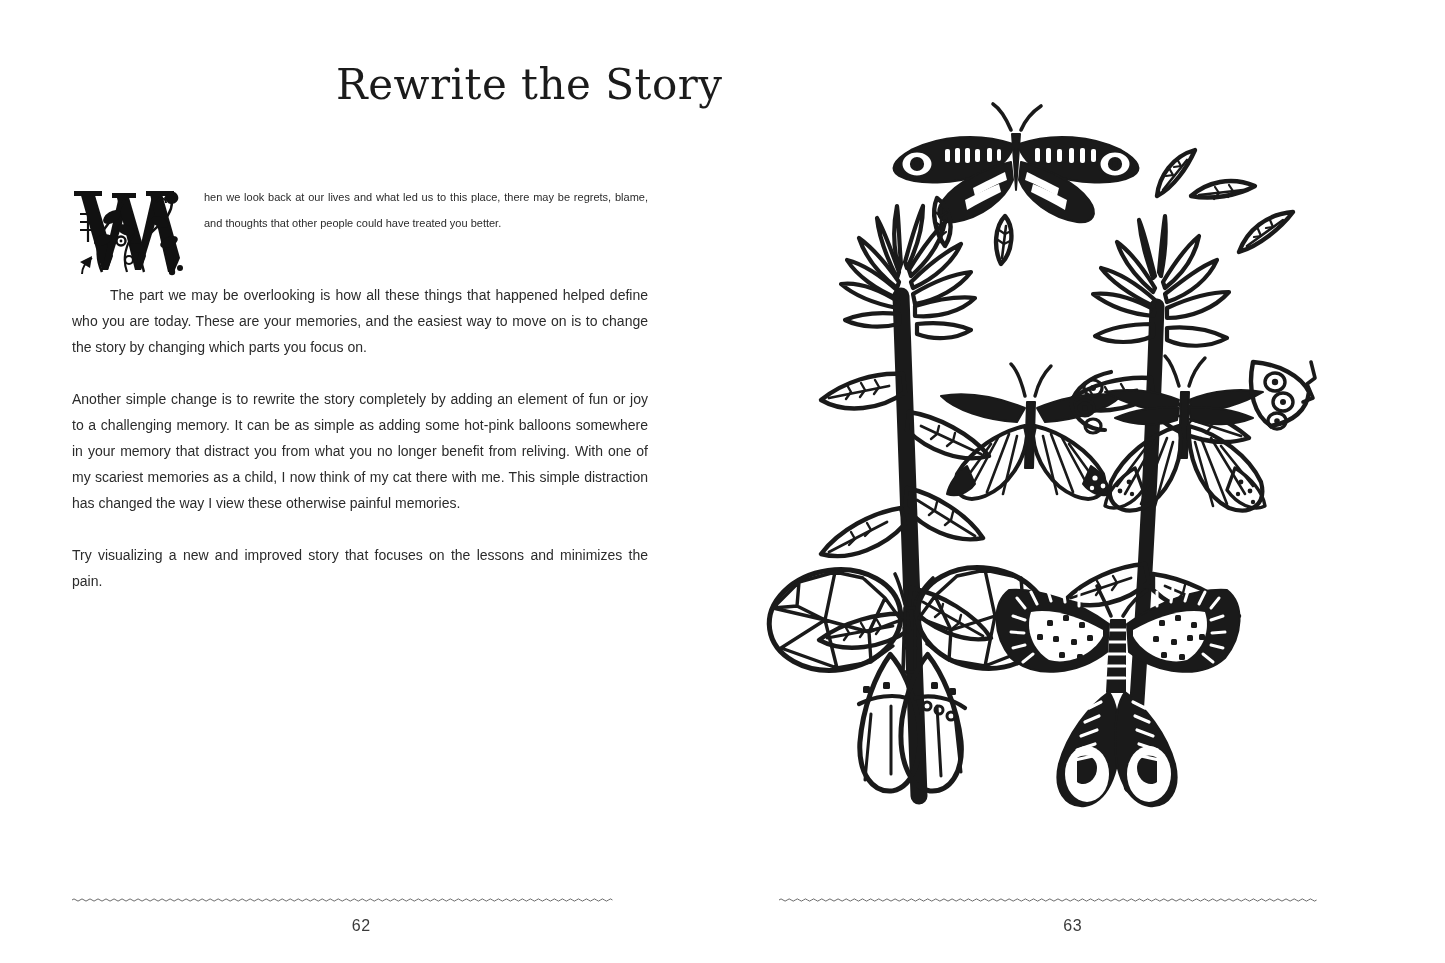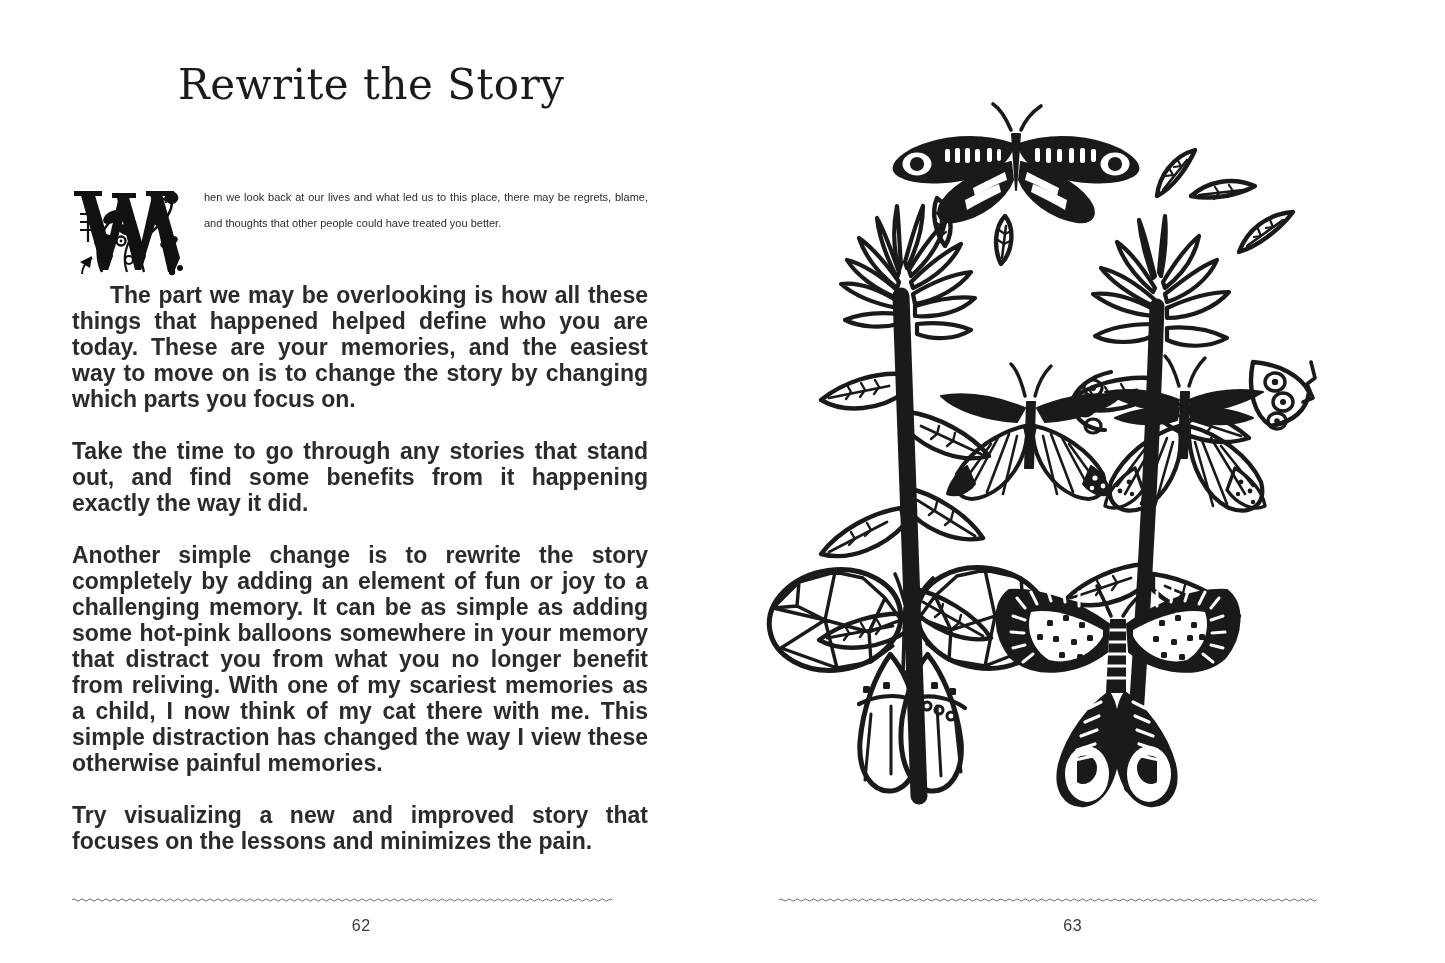--- a/index.html
+++ b/index.html
@@ -26,47 +26,46 @@
     background: #ffffff;
   }
   .page-left  { padding: 0; }
   .page-right { padding: 0; }
 
   
   .chapter-title {
     position: absolute;
     left: 0; right: 0;
     top: 60px;
-    text-align: center;
+    text-align: right;
     font-family: "DejaVu Serif", "Liberation Serif", serif;
     font-size: 42px;
     font-weight: 400;
     letter-spacing: 0.5px;
     color: #1b1b1b;
     margin: 0;
     padding-left: 20px;
     font-variant: normal;
   }
 
   
   .text-column {
     position: absolute;
     left: 72px;
     top: 184px;
     width: 576px;
   }
   .body-par {
     margin: 0 0 26px 0;
-    font-size: 23px;
+    font-size: 14px;
     line-height: 26px;
     text-align: justify;
     text-justify: inter-word;
     color: #2b2b2b;
     hyphens: none;
-    font-weight: bold;
   }
   .body-par:last-child { margin-bottom: 16px; }
   .par-indent { text-indent: 38px; }
 
   
   .dropcap-par {
     margin: 0 0 6px 0;
     font-size: 11px;
     line-height: 26px;
     text-align: justify;
@@ -167,21 +166,20 @@
               <path d="M84 18 C88 12 94 14 94 19" stroke="#111" stroke-width="2" fill="none"></path>
             </g>
           </svg>
         </span>
         <span>hen we look back at our lives and what led us to this place, there may be regrets, blame, and thoughts that other people could have treated you better.</span>
       </p>
 
       <p class="body-par par-indent">The part we may be overlooking is how all these things that happened helped define who you are today. These are your memories, and the easiest way to move on is to change the story by changing which parts you focus on.</p>
 
 
-      <p class="body-par">Take the time to go through any stories that stand out, and find some benefits from it happening exactly the way it did.</p>
 
       <p class="body-par">Another simple change is to rewrite the story completely by adding an element of fun or joy to a challenging memory. It can be as simple as adding some hot-pink balloons somewhere in your memory that distract you from what you no longer benefit from reliving. With one of my scariest memories as a child, I now think of my cat there with me. This simple distraction has changed the way I view these otherwise painful memories.</p>
 
       <p class="body-par">Try visualizing a new and improved story that focuses on the lessons and minimizes the pain.</p>
     </div>
 
     <div class="page-footer">
       <svg class="footer-rule" viewBox="0 0 578 6" preserveAspectRatio="none">
         <path d="M0 3 q2 -2.2 4 0 t4 0 t4 0 t4 0 t4 0 t4 0 t4 0 t4 0 t4 0 t4 0 t4 0 t4 0 t4 0 t4 0 t4 0 t4 0 t4 0 t4 0 t4 0 t4 0 t4 0 t4 0 t4 0 t4 0 t4 0 t4 0 t4 0 t4 0 t4 0 t4 0 t4 0 t4 0 t4 0 t4 0 t4 0 t4 0 t4 0 t4 0 t4 0 t4 0 t4 0 t4 0 t4 0 t4 0 t4 0 t4 0 t4 0 t4 0 t4 0 t4 0 t4 0 t4 0 t4 0 t4 0 t4 0 t4 0 t4 0 t4 0 t4 0 t4 0 t4 0 t4 0 t4 0 t4 0 t4 0 t4 0 t4 0 t4 0 t4 0 t4 0 t4 0 t4 0 t4 0 t4 0 t4 0 t4 0 t4 0 t4 0 t4 0 t4 0 t4 0 t4 0 t4 0 t4 0 t4 0 t4 0 t4 0 t4 0 t4 0 t4 0 t4 0 t4 0 t4 0 t4 0 t4 0 t4 0 t4 0 t4 0 t4 0 t4 0 t4 0 t4 0 t4 0 t4 0 t4 0 t4 0 t4 0 t4 0 t4 0 t4 0 t4 0 t4 0 t4 0 t4 0 t4 0 t4 0 t4 0 t4 0 t4 0 t4 0 t4 0 t4 0 t4 0 t4 0 t4 0 t4 0 t4 0 t4 0 t4 0 t4 0 t4 0 t4 0 t4 0 t4 0 t4 0" fill="none" stroke="#5b5b5b" stroke-width="0.9"></path>
       </svg>

